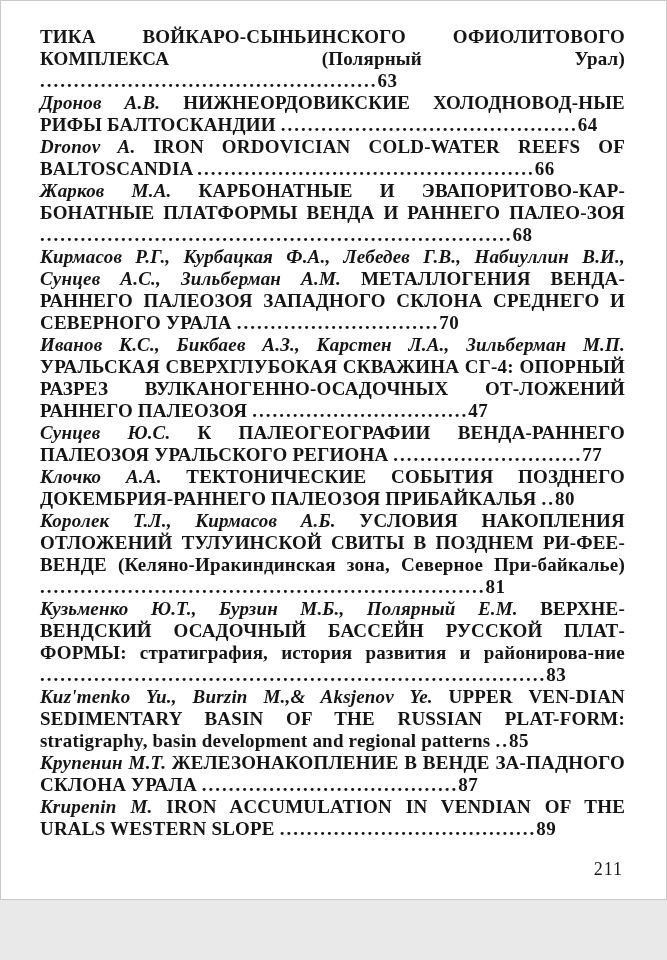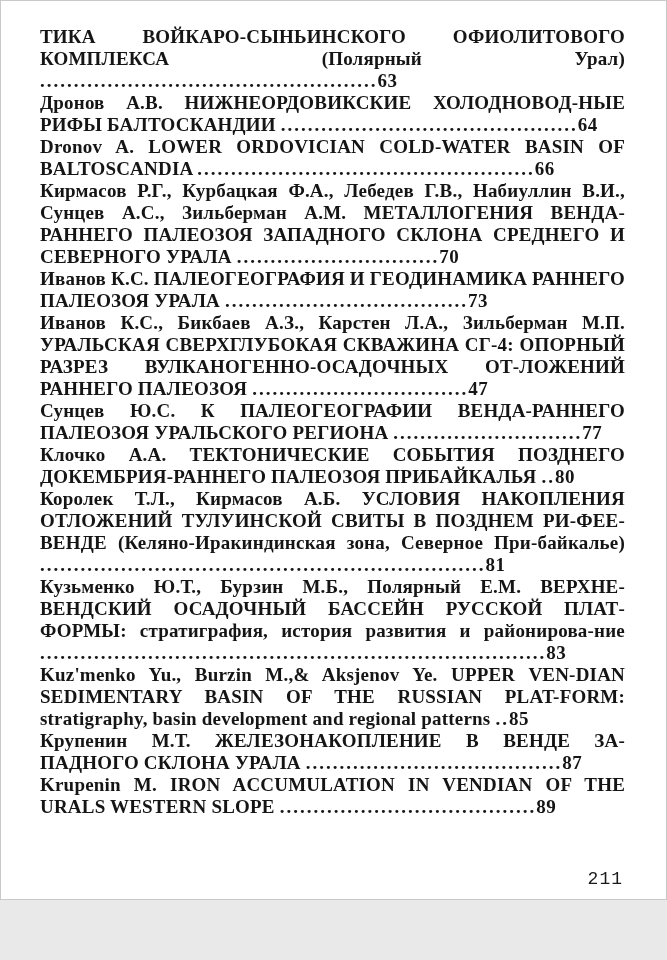--- a/index.html
+++ b/index.html
@@ -16,37 +16,36 @@
     color: #151515;
     box-shadow: inset 0 0 0 1px #c9c9c9;
     overflow: hidden;
   }
   .toc-entry {
     font-size: 19px;
     line-height: 22px;
     text-align: justify;
     letter-spacing: 0.2px;
   }
-  .authors { }
+  .authors { font-style: italic; }
   .title, .subtitle { font-style: normal; }
   .leader {
     letter-spacing: 2px;
     word-break: break-all;
     overflow-wrap: anywhere;
   }
   .pagenum { letter-spacing: 0.5px; }
   .footer-page-number {
     position: absolute;
     right: 44px;
-    bottom: 11px;
+    bottom: 20px;
     font-size: 18px;
     font-weight: normal;
     letter-spacing: 1px;
     color: #1a1a1a;
-    font-family: Liberation Mono, monospace;
   }
 </style>
 </head>
 <body>
 
 <div class="page">
 
   <p class="toc-entry">
     <span class="authors"></span>
     <span class="title">ТИКА ВОЙКАРО-СЫНЬИНСКОГО ОФИОЛИТОВОГО КОМПЛЕКСА</span>
@@ -56,39 +55,39 @@
 
   <p class="toc-entry">
     <span class="authors">Дронов А.В.</span>
     <span class="title">НИЖНЕОРДОВИКСКИЕ ХОЛОДНОВОД-НЫЕ РИФЫ БАЛТОСКАНДИИ</span>
     <span class="subtitle"></span>
     <span class="leader">............................................</span><span class="pagenum">64</span>
   </p>
 
   <p class="toc-entry">
     <span class="authors">Dronov A.</span>
-    <span class="title">LOWER ORDOVICIAN COLD-WATER BASIN OF BALTOSCANDIA</span>
+    <span class="title">IRON ORDOVICIAN COLD-WATER REEFS OF BALTOSCANDIA</span>
     <span class="subtitle"></span>
     <span class="leader">..................................................</span><span class="pagenum">66</span>
   </p>
 
+  <p class="toc-entry">
+    <span class="authors">Жарков М.А.</span>
+    <span class="title">КАРБОНАТНЫЕ И ЭВАПОРИТОВО-КАР-БОНАТНЫЕ ПЛАТФОРМЫ ВЕНДА И РАННЕГО ПАЛЕО-ЗОЯ</span>
+    <span class="subtitle"></span>
+    <span class="leader">......................................................................</span><span class="pagenum">68</span>
+  </p>
 
   <p class="toc-entry">
     <span class="authors">Кирмасов Р.Г., Курбацкая Ф.А., Лебедев Г.В., Набиуллин В.И., Сунцев А.С., Зильберман А.М.</span>
     <span class="title">МЕТАЛЛОГЕНИЯ ВЕНДА-РАННЕГО ПАЛЕОЗОЯ ЗАПАДНОГО СКЛОНА СРЕДНЕГО И СЕВЕРНОГО УРАЛА</span>
     <span class="subtitle"></span>
     <span class="leader">..............................</span><span class="pagenum">70</span>
   </p>
 
-  <p class="toc-entry">
-    <span class="authors">Иванов К.С.</span>
-    <span class="title">ПАЛЕОГЕОГРАФИЯ И ГЕОДИНАМИКА РАННЕГО ПАЛЕОЗОЯ УРАЛА</span>
-    <span class="subtitle"></span>
-    <span class="leader">....................................</span><span class="pagenum">73</span>
-  </p>
 
   <p class="toc-entry">
     <span class="authors">Иванов К.С., Бикбаев А.З., Карстен Л.А., Зильберман М.П.</span>
     <span class="title">УРАЛЬСКАЯ СВЕРХГЛУБОКАЯ СКВАЖИНА СГ-4: ОПОРНЫЙ РАЗРЕЗ ВУЛКАНОГЕННО-ОСАДОЧНЫХ ОТ-ЛОЖЕНИЙ РАННЕГО ПАЛЕОЗОЯ</span>
     <span class="subtitle"></span>
     <span class="leader">................................</span><span class="pagenum">47</span>
   </p>
 
   <p class="toc-entry">
     <span class="authors">Сунцев Ю.С.</span>

